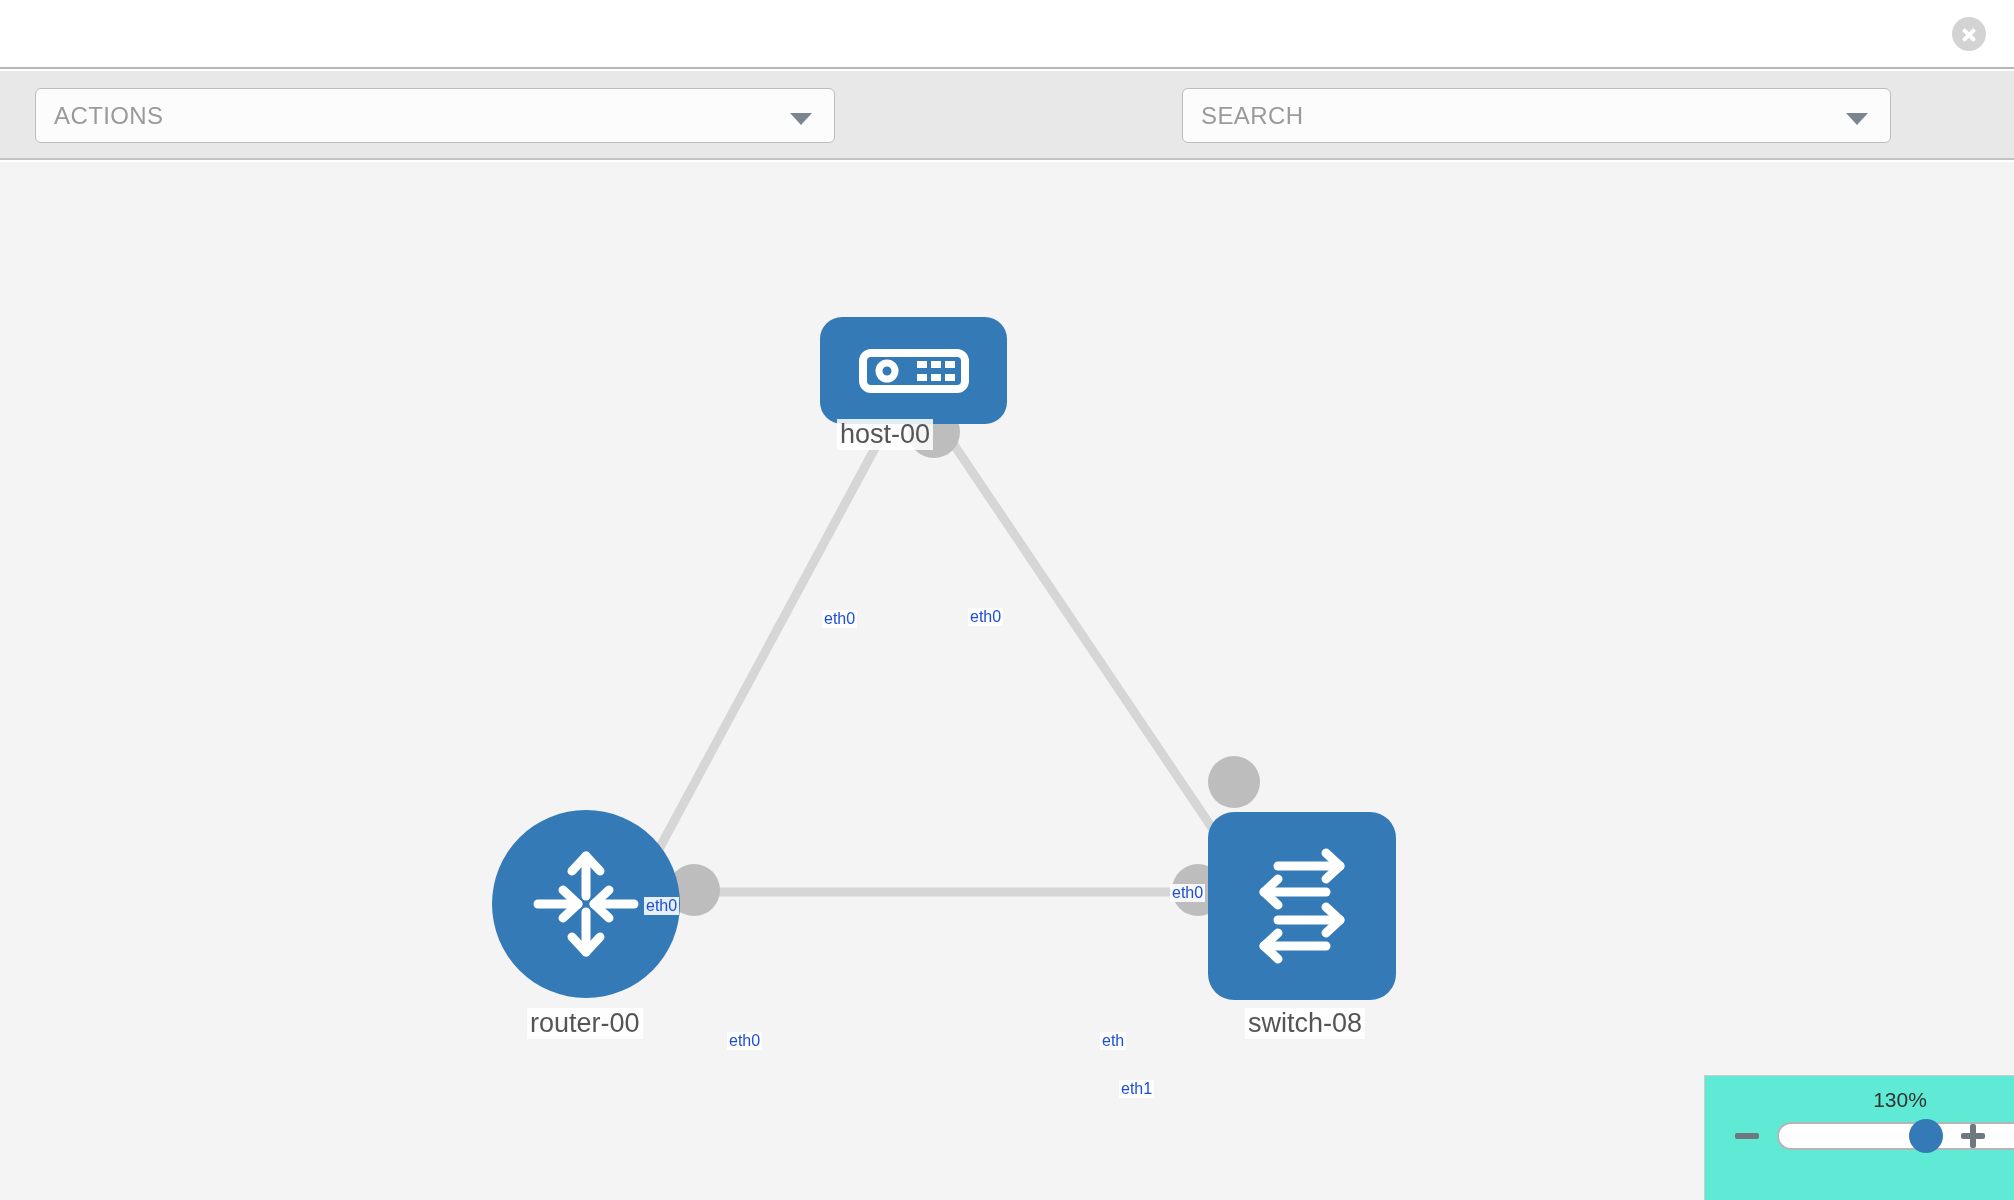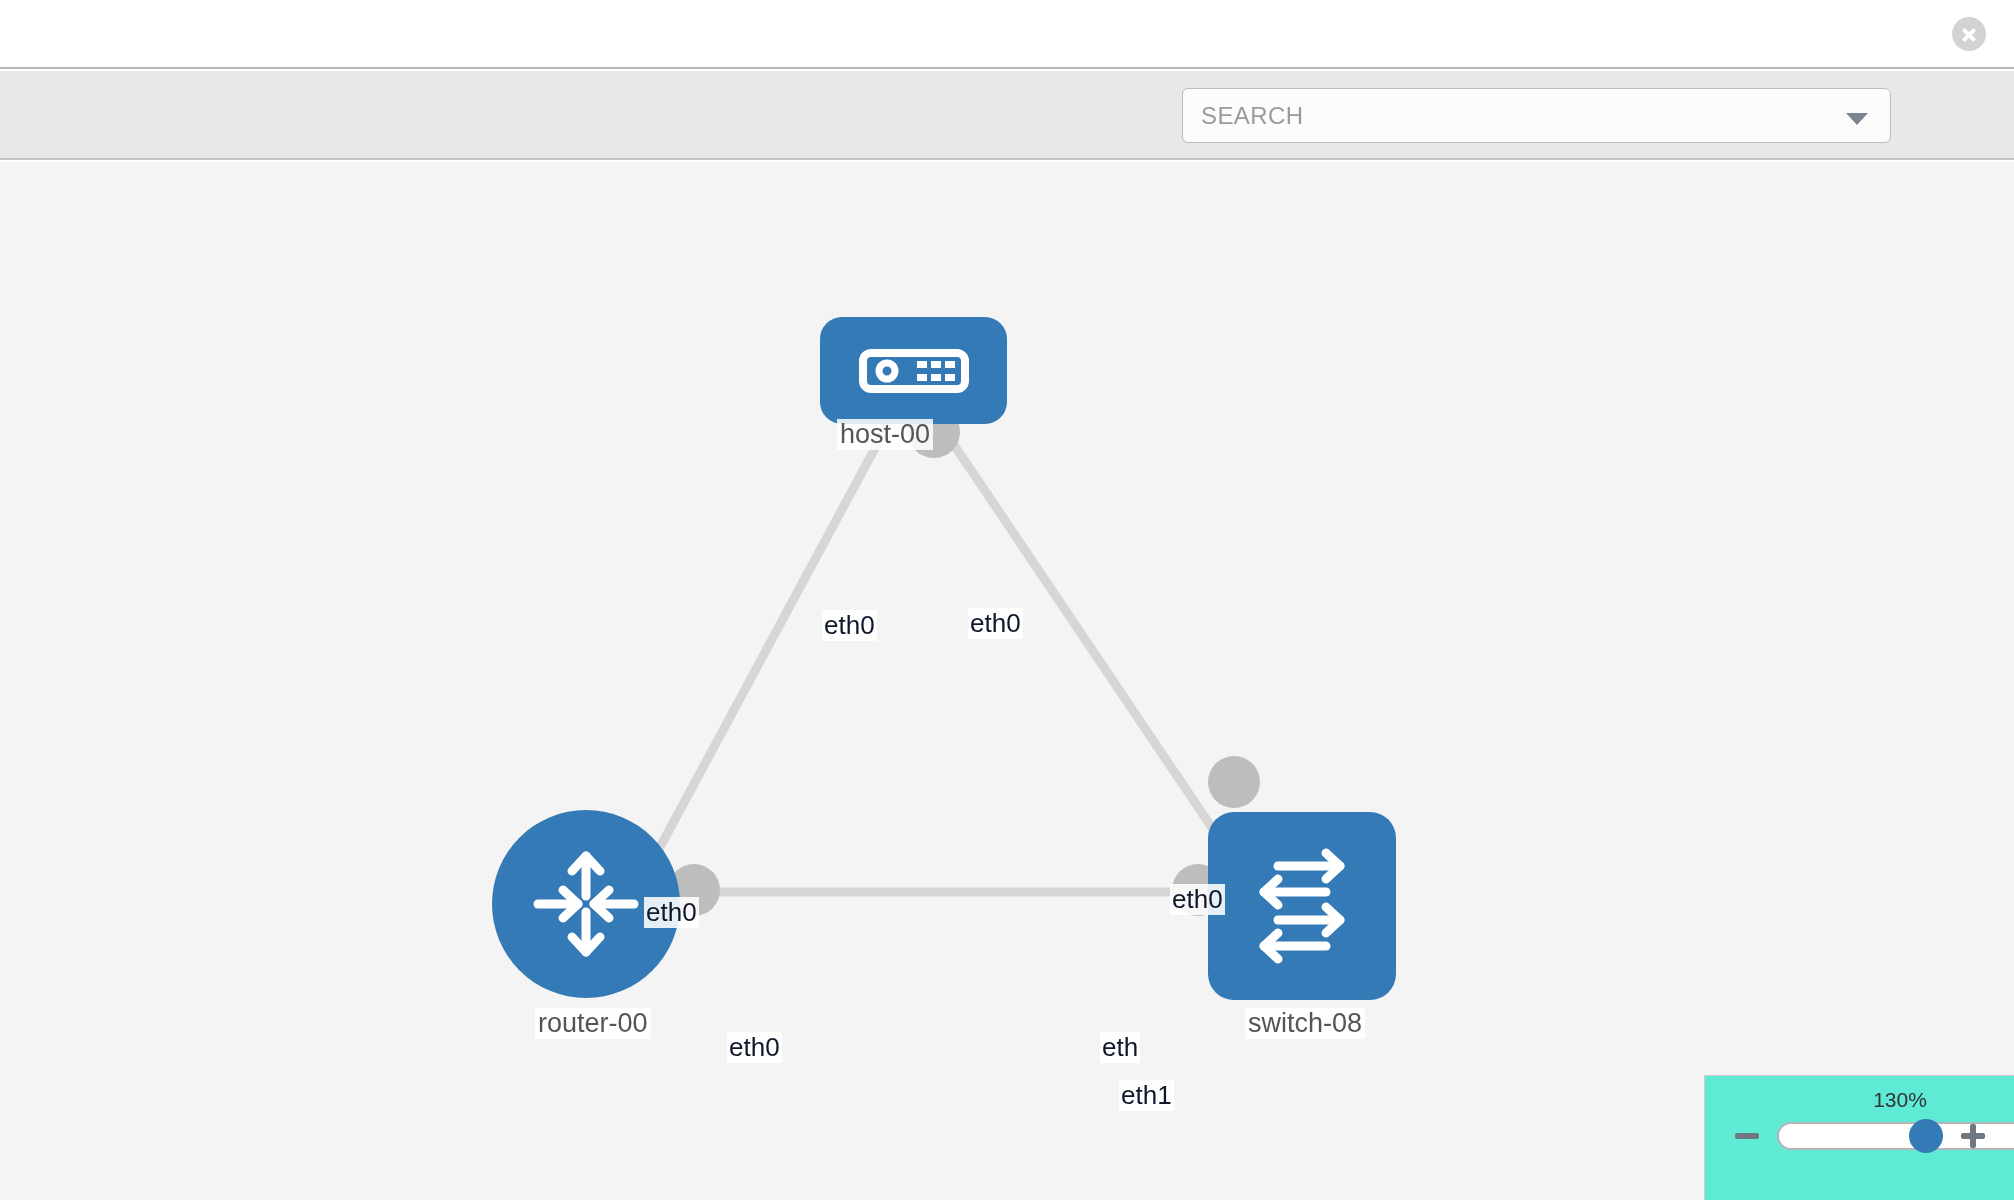--- a/index.html
+++ b/index.html
@@ -111,31 +111,31 @@
   }
 
   
   #node-host { left: 820px; top: 155px; }
   #node-host .node-shape { width: 187px; height: 107px; border-radius: 22px; }
   #node-host .node-label { left: 17px; top: 102px; text-align: right; }
 
   
   #node-router { left: 492px; top: 648px; }
   #node-router .node-shape { width: 188px; height: 188px; border-radius: 50%; }
-  #node-router .node-label { left: 35px; top: 198px; margin-left: 8px; }
+  #node-router .node-label { left: 35px; top: 198px; }
 
   
   #node-switch { left: 1208px; top: 650px; }
   #node-switch .node-shape { width: 188px; height: 188px; border-radius: 26px; }
   #node-switch .node-label { left: 37px; top: 196px; }
 
   
   .iface-label {
     position: absolute;
-    font-size: 26px; color: #0f172a;
+    font-size: 16px; color: #1d4ed8;
     background: rgba(255,255,255,0.88);
     padding: 0 2px; white-space: nowrap;
   }
 
   
   .zoom-panel {
     position: absolute; right: 0; bottom: 0;
     width: 310px; height: 125px;
     background: #5eead4;
     border-top: 1px solid #cccccc;
@@ -175,20 +175,24 @@
 <body>
 
 <div id="app">
 
   <div class="header">
     <div class="close-btn"></div>
   </div>
 
   <div class="toolbar">
 
+    <div class="actions-select">
+      <span class="actions-label">ACTIONS</span>
+      <span class="caret"></span>
+    </div>
 
     <div class="tool-icon icon-wrench">
       <svg width="46" height="46" viewBox="0 0 46 46">
         <path d="M33.5 7.2c-5.0-1.6-10.3 1.1-11.9 6.1-0.7 2.2-0.5 4.4 0.3 6.3L9.2 32.3c-1.2 1.2-1.2 3.2 0 4.5 1.2 1.2 3.2 1.2 4.5 0l12.6-12.6c2.0 0.9 4.3 1.1 6.5 0.4 5.0-1.6 7.7-6.9 6.1-11.9l-5.0 5.0-4.8-1.2-1.2-4.8 5.6-4.5z" fill="#6f7780"></path>
       </svg>
     </div>
 
     <div class="tool-icon icon-key">
       <svg width="46" height="46" viewBox="0 0 46 46">
         <circle cx="16" cy="17" r="9.5" fill="none" stroke="#6f7780" stroke-width="4.5"></circle>

